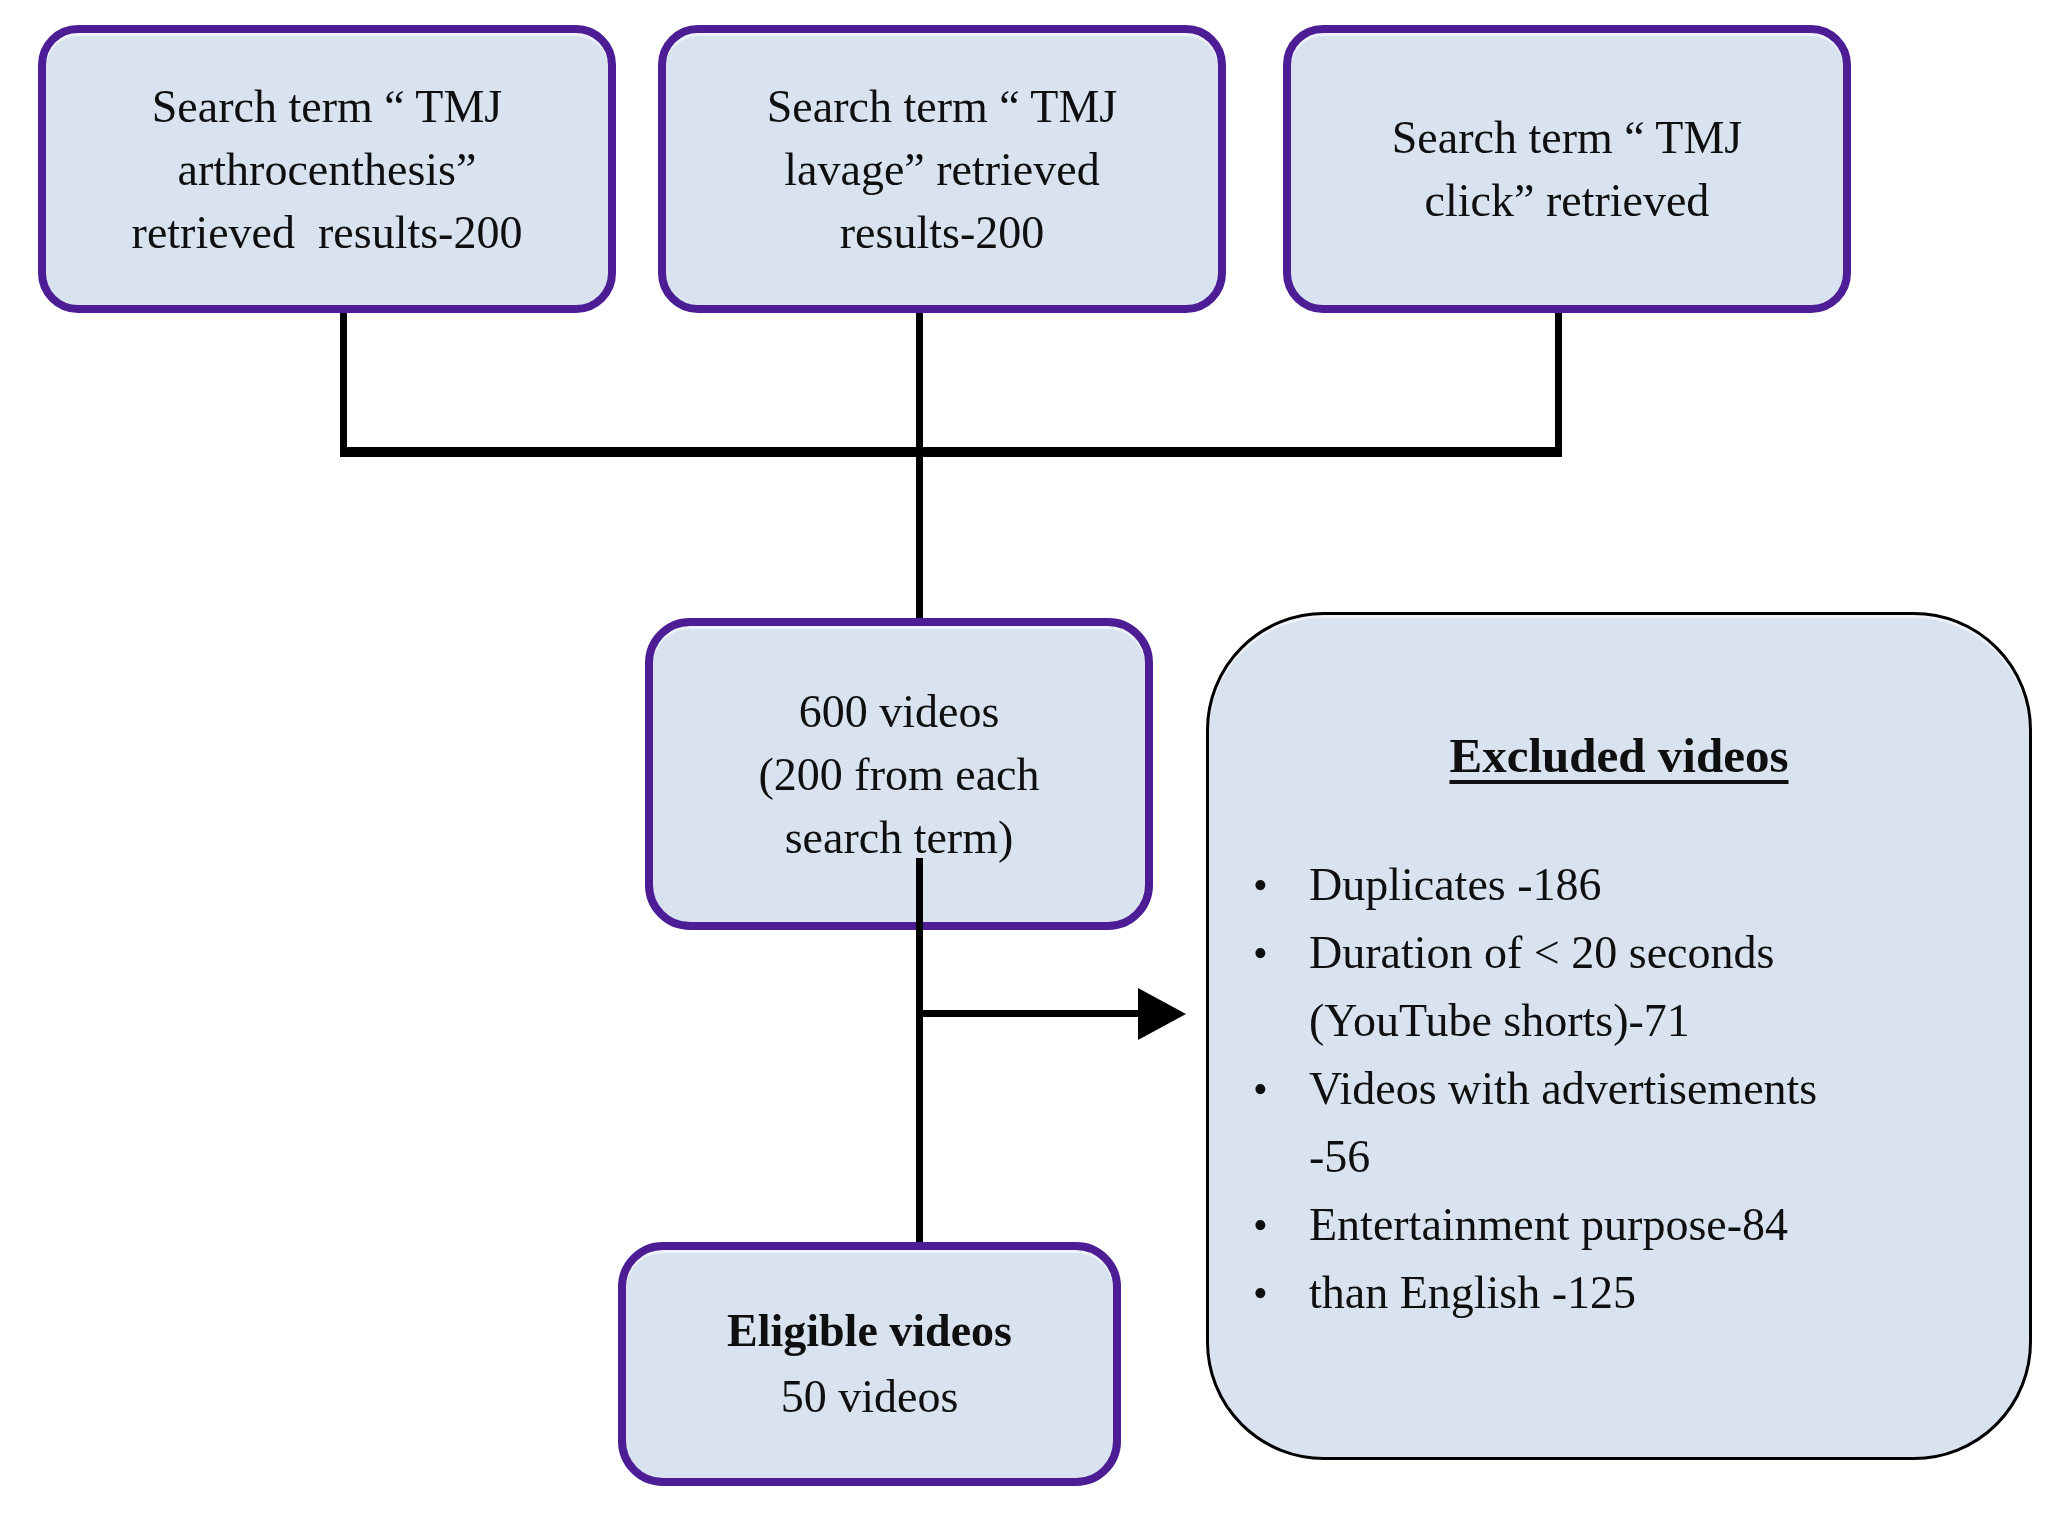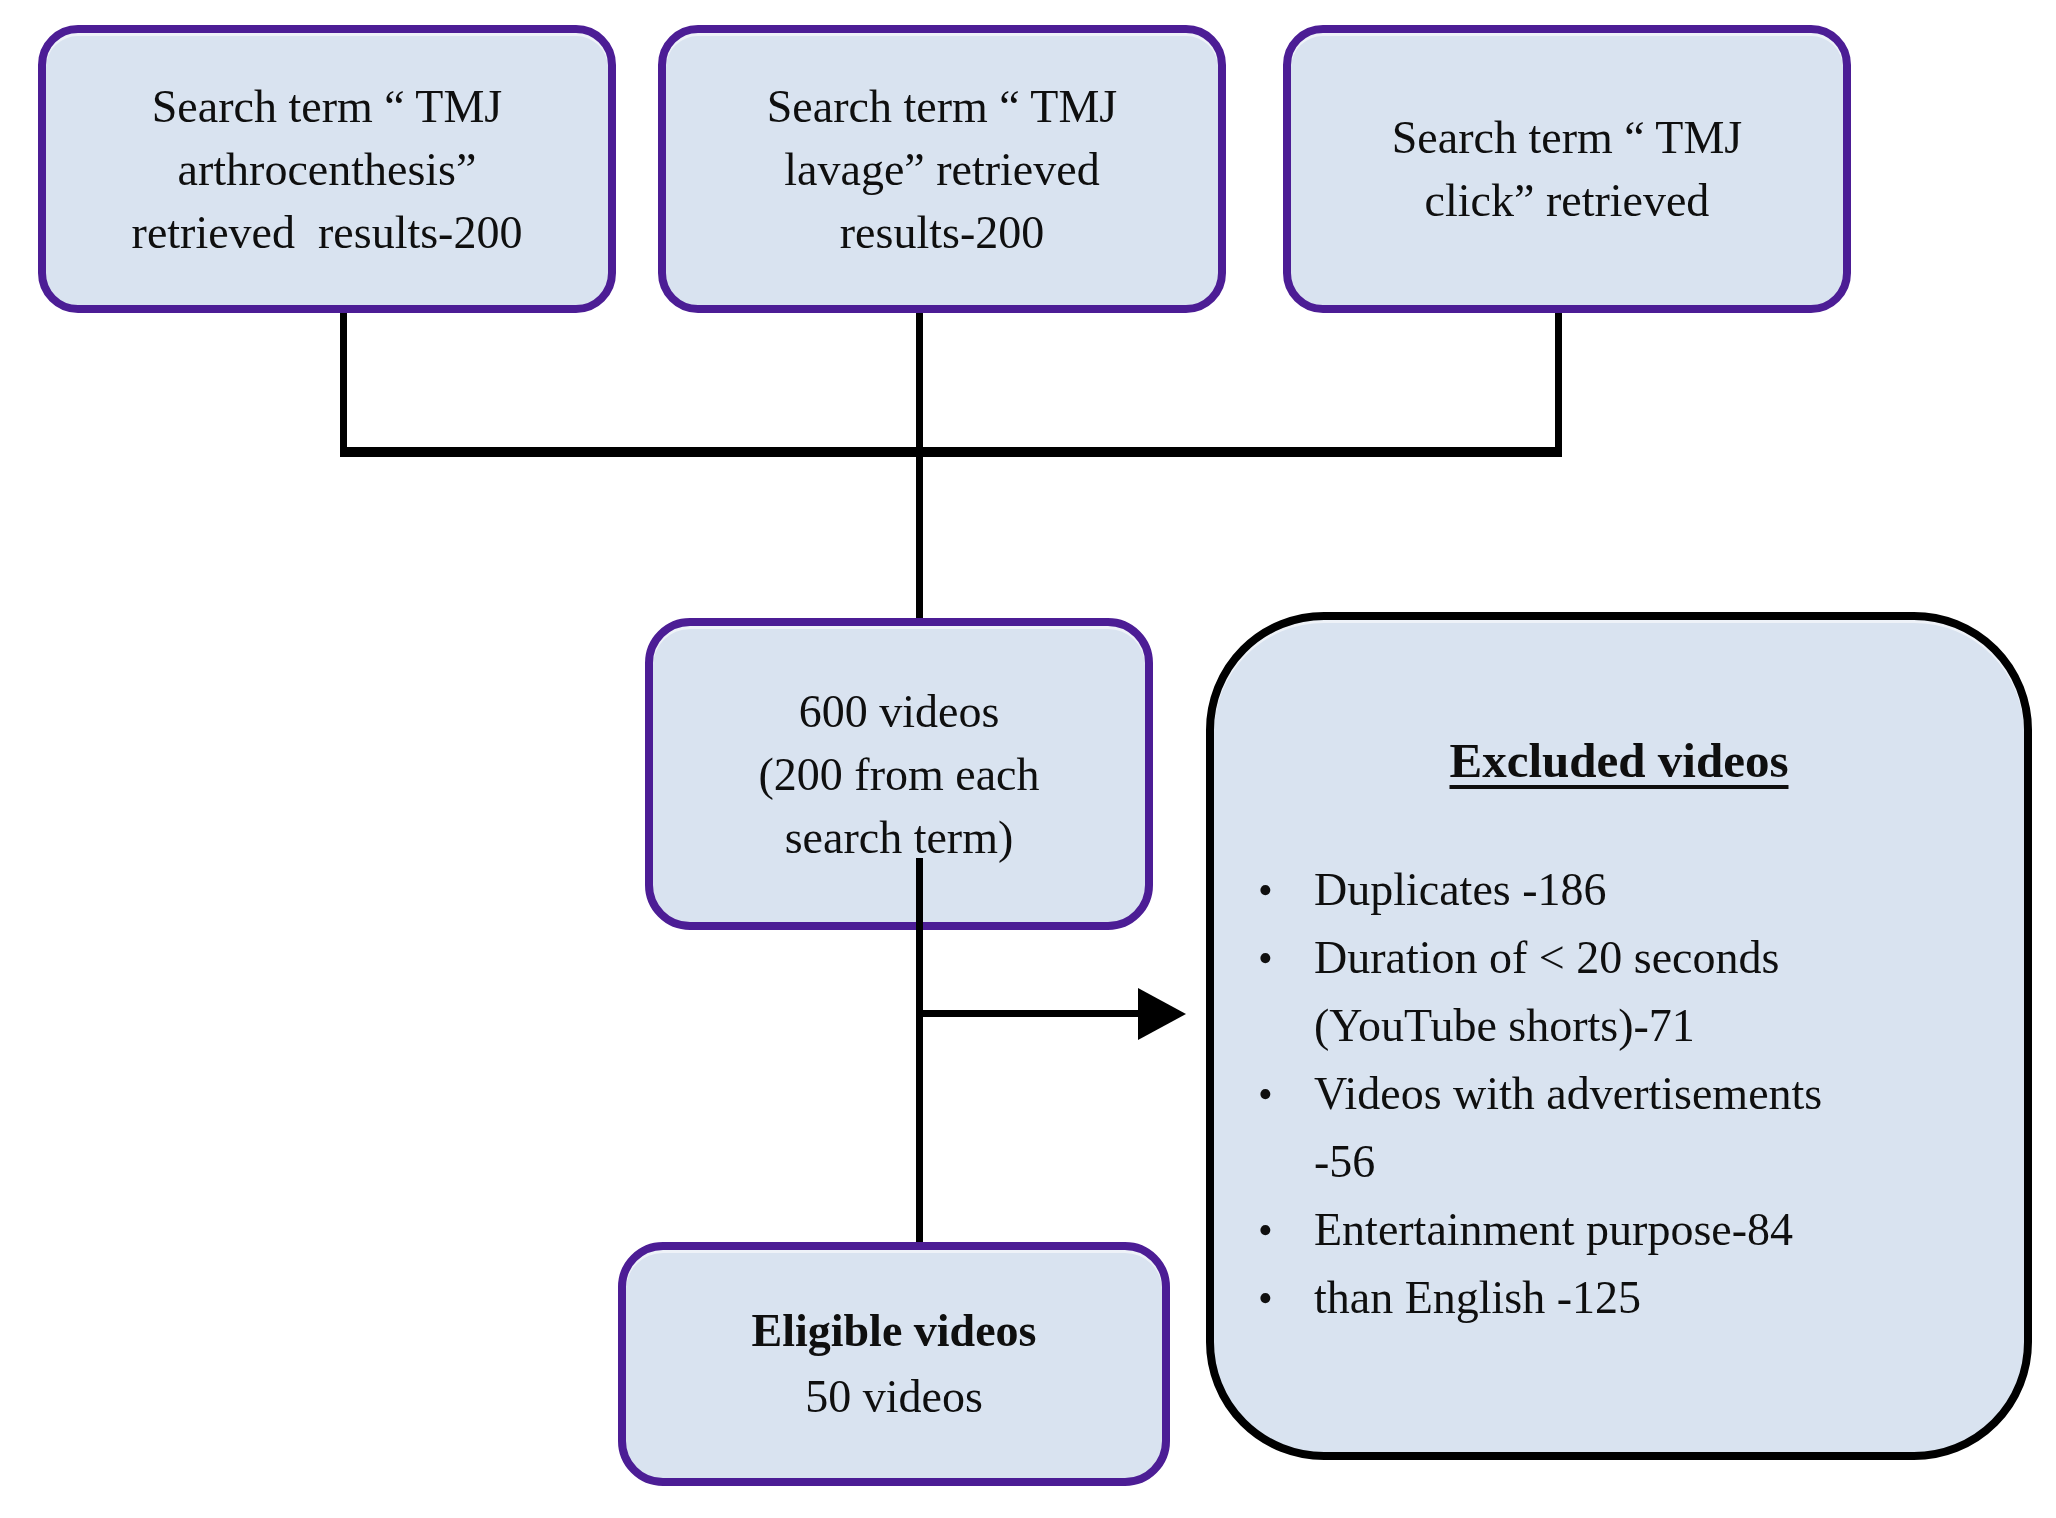--- a/index.html
+++ b/index.html
@@ -39,21 +39,21 @@
     height: 0;
     border-top: 26px solid transparent;
     border-bottom: 26px solid transparent;
     border-left: 48px solid #000000;
   }
   
   .excluded {
     position: absolute;
     box-sizing: border-box;
     background: #d9e3f0;
-    border: 8px solid #000000;
+    border: 3px solid #000000;
     border-radius: 118px;
     box-shadow: inset 0 3px 0 rgba(255,255,255,0.55);
   }
   .excluded-title {
     margin-top: 108px;
     text-align: center;
     font-size: 49px;
     line-height: 66px;
     font-weight: bold;
     text-decoration: underline;
@@ -110,21 +110,21 @@
     <div class="box-line">600 videos</div>
     <div class="box-line">(200 from each</div>
     <div class="box-line">search term)</div>
   </div>
 
   <div class="conn" style="left:916px; top:858px; width:7px; height:386px;"></div>
 
   <div class="conn" style="left:920px; top:1010px; width:224px; height:7px;"></div>
   <div class="arrow-head" style="left:1138px; top:988px;"></div>
 
-  <div class="box" style="left:618px; top:1242px; width:552px; height:244px; border-radius:45px; line-height:66px;">
+  <div class="box" style="left:618px; top:1242px; width:503px; height:244px; border-radius:45px; line-height:66px;">
     <div class="box-line bold">Eligible videos</div>
     <div class="box-line">50 videos</div>
   </div>
 
   <div class="excluded" style="left:1206px; top:612px; width:826px; height:848px;">
     <div class="excluded-title">Excluded videos</div>
     <div class="excluded-list">
       <div class="item">
         <span class="bullet">•</span>
         <div>Duplicates -186</div>

